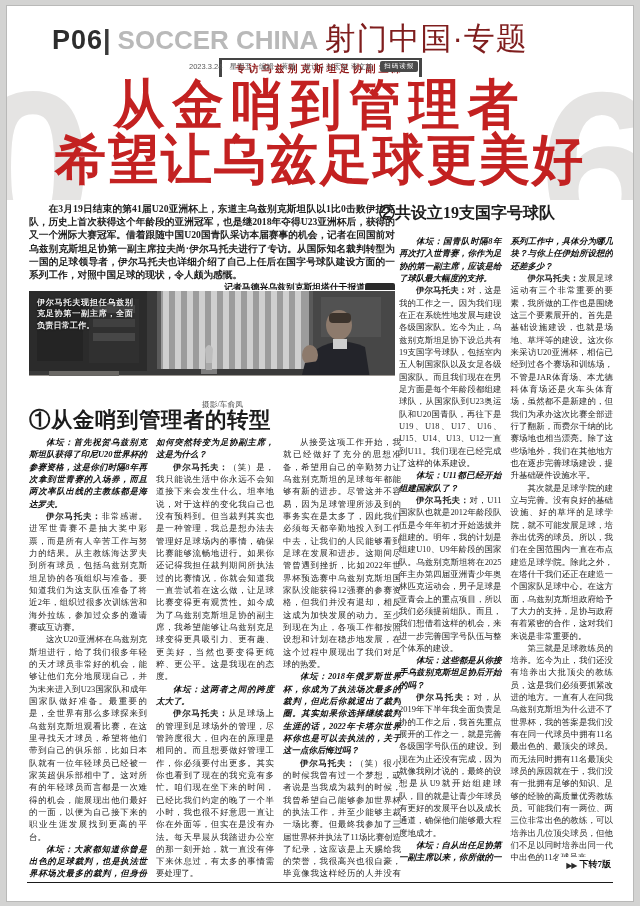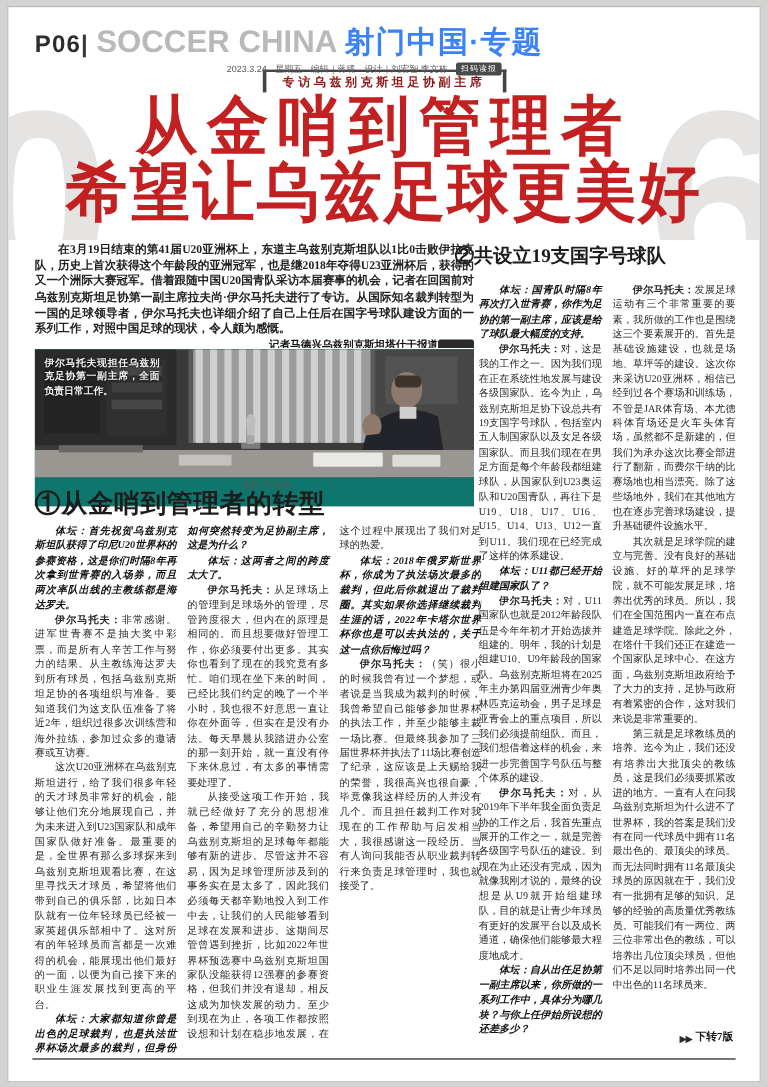--- a/index.html
+++ b/index.html
@@ -10,24 +10,24 @@
     -webkit-font-smoothing:antialiased;
   }
   .page{
     position:absolute;left:6px;top:5px;width:626px;height:895px;
     background:#ffffff;border:1px solid #b9b9b8;
     overflow:hidden;
   }
   
   .masthead{position:absolute;left:22px;top:12px;width:582px;z-index:3;}
   .masthead-row{display:flex;align-items:baseline;gap:6px;}
-  .page-num{font-family:"Liberation Sans",sans-serif;font-weight:900;font-size:20px;color:#2d2d2d;letter-spacing:1px;}
+  .page-num{font-family:"Liberation Sans",sans-serif;font-weight:900;font-size:27px;color:#2d2d2d;letter-spacing:1px;margin-left:23px;}
   .page-num .bar{font-weight:900;color:#3a3a3a;}
   .mast-en{font-family:"Liberation Sans",sans-serif;font-weight:900;font-size:26px;color:#b9b9b9;letter-spacing:0px;}
-  .mast-cn{font-family:"Liberation Sans",sans-serif;font-weight:700;font-size:25px;color:#3b82f6;letter-spacing:1px;}
+  .mast-cn{font-family:"Liberation Sans",sans-serif;font-weight:400;font-size:31px;color:#7f1d1d;letter-spacing:1px;}
   .dateline{margin-top:1px;margin-left:160px;font-family:"Liberation Sans",sans-serif;
     font-size:7.5px;color:#5a5a5a;display:flex;align-items:center;gap:7px;}
   .date-badge{background:#4a4a4a;color:#fff;border-radius:2px;padding:1px 4px;font-size:6.5px;letter-spacing:1px;}
   
   .headline-zone{position:absolute;left:0;top:52px;width:626px;height:148px;z-index:1;}
   .watermark{position:absolute;top:-6px;left:0;width:100%;height:100%;overflow:hidden;color:#e5e4e3;
     font-family:"Liberation Sans",sans-serif;font-weight:900;z-index:0;}
   .watermark .w0{position:absolute;left:-34px;top:8px;font-size:215px;line-height:1;}
   .watermark .w6{position:absolute;right:-26px;top:8px;font-size:215px;line-height:1;}
   .kicker-row{position:relative;text-align:center;z-index:2;}
@@ -40,21 +40,21 @@
   .head-l1{font-size:51px;letter-spacing:8px;margin-top:2px;}
   .head-l2{font-size:51px;letter-spacing:2px;margin-top:4px;}
   
   .intro{position:absolute;left:22px;top:196px;width:366px;height:88px;overflow:hidden;z-index:2;}
   .intro p{margin:0;font-weight:bold;font-size:9.7px;line-height:1.36;color:#222;
     text-align:justify;text-indent:2em;}
   .intro .byline-row{display:flex;justify-content:flex-end;align-items:center;gap:0;margin-top:1px;}
   .intro .byline{font-weight:bold;font-size:8.8px;color:#111;}
   .intro-end-mark{display:inline-block;width:30px;height:11px;background:#2b2b2b;border-radius:2px;}
   
-  .photo{position:absolute;left:22px;top:285px;width:366px;height:131px;overflow:hidden;background:#0f766e;}
+  .photo{position:absolute;left:22px;top:285px;width:366px;height:85px;overflow:hidden;background:#737373;}
   .photo svg{display:block;}
   .photo-caption{position:absolute;left:8px;top:6px;width:96px;color:#f2f2f2;font-size:8.2px;
     line-height:1.4;font-weight:bold;text-shadow:0 0 2px #000;z-index:2;text-align:justify;}
   .photo-credit{position:absolute;left:22px;top:393px;width:366px;text-align:right;
     padding-right:152px;box-sizing:border-box;font-size:7.8px;color:#555;}
   
   .sec-title{position:absolute;font-weight:900;color:#1c1c1c;font-family:"Liberation Serif",serif;
     letter-spacing:0.5px;white-space:nowrap;}
   .sec1-title{left:22px;top:399px;font-size:21.5px;text-align:center;}
   .sec2-title{left:372px;top:197px;font-size:16px;letter-spacing:0px;font-family:Liberation Serif, serif;}
@@ -167,33 +167,35 @@
     <div class="photo-caption">伊尔马托夫现担任乌兹别克足协第一副主席，全面负责日常工作。</div>
   </div>
   <div class="photo-credit">摄影/车俞凤</div>
 
   <div class="sec-title sec1-title">①从金哨到管理者的转型</div>
   <div class="body-flow sec1-body">
       <p class="q">体坛：首先祝贺乌兹别克斯坦队获得了印尼U20世界杯的参赛资格，这是你们时隔8年再次拿到世青赛的入场券，而且两次率队出线的主教练都是海达罗夫。</p>
       <p class="a"><b>伊尔马托夫：</b>非常感谢。进军世青赛不是抽大奖中彩票，而是所有人辛苦工作与努力的结果。从主教练海达罗夫到所有球员，包括乌兹别克斯坦足协的各项组织与准备。要知道我们为这支队伍准备了将近2年，组织过很多次训练营和海外拉练，参加过众多的邀请赛或互访赛。</p>
       <p class="a">这次U20亚洲杯在乌兹别克斯坦进行，给了我们很多年轻的天才球员非常好的机会，能够让他们充分地展现自己，并为未来进入到U23国家队和成年国家队做好准备。最重要的是，全世界有那么多球探来到乌兹别克斯坦观看比赛，在这里寻找天才球员，希望将他们带到自己的俱乐部，比如日本队就有一位年轻球员已经被一家英超俱乐部相中了。这对所有的年轻球员而言都是一次难得的机会，能展现出他们最好的一面，以便为自己接下来的职业生涯发展找到更高的平台。</p>
       <p class="q">体坛：大家都知道你曾是出色的足球裁判，也是执法世界杯场次最多的裁判，但身份如何突然转变为足协副主席，这是为什么？</p>
+      <p class="a"><b>伊尔马托夫：</b>（笑）是，我只能说生活中你永远不会知道接下来会发生什么。坦率地说，对于这样的变化我自己也没有预料到。但当裁判其实也是一种管理，我总是想办法去管理好足球场内的事情，确保比赛能够流畅地进行。如果你还记得我担任裁判期间所执法过的比赛情况，你就会知道我一直尝试着在这么做，让足球比赛变得更有观赏性。如今成为了乌兹别克斯坦足协的副主席，我希望能够让乌兹别克足球变得更具吸引力、更有趣、更美好，当然也要变得更纯粹、更公平。这是我现在的态度。</p>
       <p class="q">体坛：这两者之间的跨度太大了。</p>
       <p class="a"><b>伊尔马托夫：</b>从足球场上的管理到足球场外的管理，尽管跨度很大，但内在的原理是相同的。而且想要做好管理工作，你必须要付出更多。其实你也看到了现在的我究竟有多忙。咱们现在坐下来的时间，已经比我们约定的晚了一个半小时，我也很不好意思一直让你在外面等，但实在是没有办法。每天早晨从我踏进办公室的那一刻开始，就一直没有停下来休息过，有太多的事情需要处理了。</p>
       <p class="a">从接受这项工作开始，我就已经做好了充分的思想准备，希望用自己的辛勤努力让乌兹别克斯坦的足球每年都能够有新的进步。尽管这并不容易，因为足球管理所涉及到的事务实在是太多了，因此我们必须每天都辛勤地投入到工作中去，让我们的人民能够看到足球在发展和进步。这期间尽管曾遇到挫折，比如2022年世界杯预选赛中乌兹别克斯坦国家队没能获得12强赛的参赛资格，但我们并没有退却，相反这成为加快发展的动力。至少到现在为止，各项工作都按照设想和计划在稳步地发展，在这个过程中展现出了我们对足球的热爱。</p>
       <p class="q">体坛：2018年俄罗斯世界杯，你成为了执法场次最多的裁判，但此后你就退出了裁判圈。其实如果你选择继续裁判生涯的话，2022年卡塔尔世界杯你也是可以去执法的，关于这一点你后悔过吗？</p>
       <p class="a"><b>伊尔马托夫：</b>（笑）很小的时候我曾有过一个梦想，或者说是当我成为裁判的时候，我曾希望自己能够参加世界杯的执法工作，并至少能够主裁一场比赛。但最终我参加了三届世界杯并执法了11场比赛创造了纪录，这应该是上天赐给我的荣誉，我很高兴也很自豪，毕竟像我这样经历的人并没有几个。而且担任裁判工作对我现在的工作帮助与启发相当大，我很感谢这一段经历。当有人询问我能否从职业裁判转行来负责足球管理时，我也就接受了。</p>
     </div>
 
   <div class="sec-title sec2-title">②共设立19支国字号球队</div>
   <div class="body-flow sec2-body">
       <p class="q">体坛：国青队时隔8年再次打入世青赛，你作为足协的第一副主席，应该是给了球队最大幅度的支持。</p>
       <p class="a"><b>伊尔马托夫：</b>对，这是我的工作之一。因为我们现在正在系统性地发展与建设各级国家队。迄今为止，乌兹别克斯坦足协下设总共有19支国字号球队，包括室内五人制国家队以及女足各级国家队。而且我们现在在男足方面是每个年龄段都组建球队，从国家队到U23奥运队和U20国青队，再往下是U19、U18、U17、U16、U15、U14、U13、U12一直到U11。我们现在已经完成了这样的体系建设。</p>
       <p class="q">体坛：U11都已经开始组建国家队了？</p>
       <p class="a"><b>伊尔马托夫：</b>对，U11国家队也就是2012年龄段队伍是今年年初才开始选拔并组建的。明年，我的计划是组建U10、U9年龄段的国家队。乌兹别克斯坦将在2025年主办第四届亚洲青少年奥林匹克运动会，男子足球是亚青会上的重点项目，所以我们必须提前组队。而且，我们想借着这样的机会，来进一步完善国字号队伍与整个体系的建设。</p>
+      <p class="q">体坛：这些都是从你接手乌兹别克斯坦足协后开始的吗？</p>
       <p class="a"><b>伊尔马托夫：</b>对，从2019年下半年我全面负责足协的工作之后，我首先重点展开的工作之一，就是完善各级国字号队伍的建设。到现在为止还没有完成，因为就像我刚才说的，最终的设想是从U9就开始组建球队，目的就是让青少年球员有更好的发展平台以及成长通道，确保他们能够最大程度地成才。</p>
       <p class="q">体坛：自从出任足协第一副主席以来，你所做的一系列工作中，具体分为哪几块？与你上任伊始所设想的还差多少？</p>
       <p class="a"><b>伊尔马托夫：</b>发展足球运动有三个非常重要的要素，我所做的工作也是围绕这三个要素展开的。首先是基础设施建设，也就是场地、草坪等的建设。这次你来采访U20亚洲杯，相信已经到过各个赛场和训练场，不管是JAR体育场、本尤德科体育场还是火车头体育场，虽然都不是新建的，但我们为承办这次比赛全部进行了翻新，而费尔干纳的比赛场地也相当漂亮。除了这些场地外，我们在其他地方也在逐步完善球场建设，提升基础硬件设施水平。</p>
       <p class="a">其次就是足球学院的建立与完善。没有良好的基础设施、好的草坪的足球学院，就不可能发展足球，培养出优秀的球员。所以，我们在全国范围内一直在布点建造足球学院。除此之外，在塔什干我们还正在建造一个国家队足球中心。在这方面，乌兹别克斯坦政府给予了大力的支持，足协与政府有着紧密的合作，这对我们来说是非常重要的。</p>
       <p class="a">第三就是足球教练员的培养。迄今为止，我们还没有培养出大批顶尖的教练员，这是我们必须要抓紧改进的地方。一直有人在问我乌兹别克斯坦为什么进不了世界杯，我的答案是我们没有在同一代球员中拥有11名最出色的、最顶尖的球员。而无法同时拥有11名最顶尖球员的原因就在于，我们没有一批拥有足够的知识、足够的经验的高质量优秀教练员。可能我们有一两位、两三位非常出色的教练，可以培养出几位顶尖球员，但他们不足以同时培养出同一代中出色的11名球员来。</p>
     </div>
 
   <div class="continue-mark">
     <span class="continue-arrows">▶▶</span>
     <span>下转7版</span>

